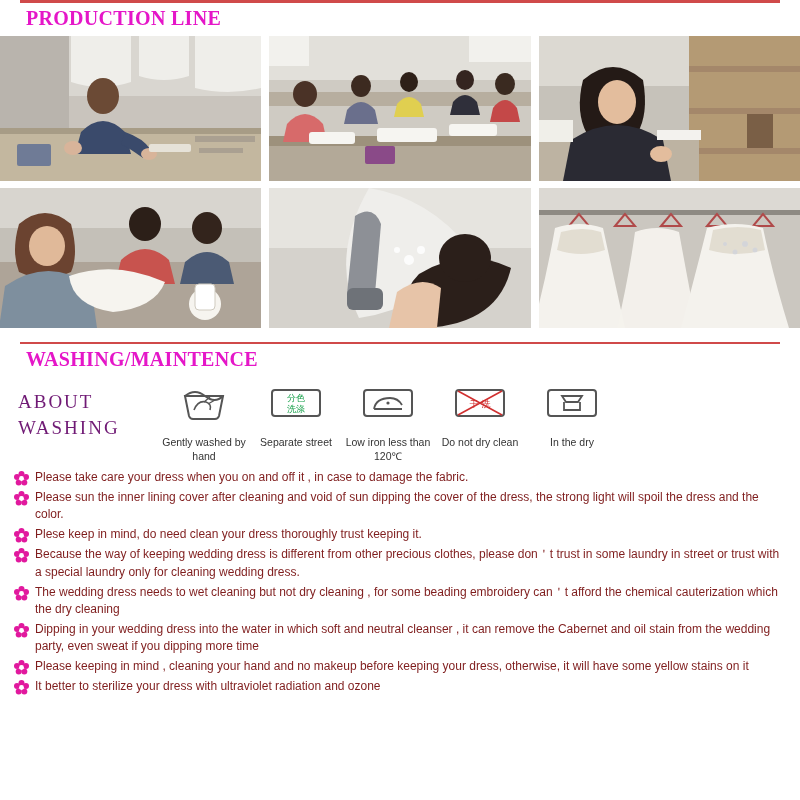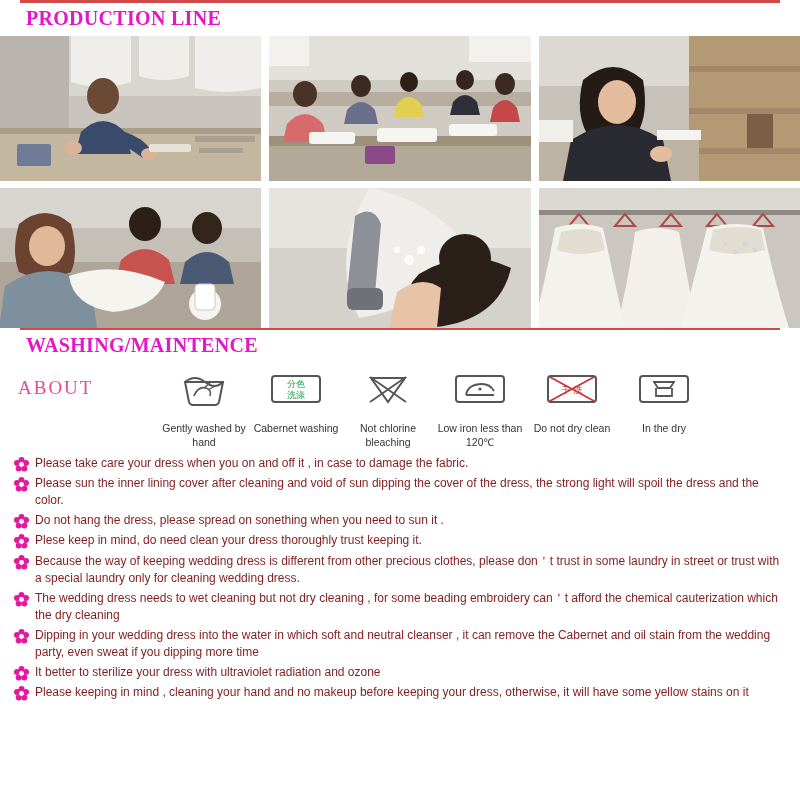--- a/index.html
+++ b/index.html
@@ -47,21 +47,21 @@
   
   .wash-row {
     display: flex;
     align-items: flex-start;
     padding: 6px 14px 0 18px;
     gap: 0;
   }
   .about-washing {
     font-family: "Liberation Serif", serif;
     font-size: 19px;
-    color: #ec4899;
+    color: #701a75;
     letter-spacing: 2px;
     line-height: 1.35;
     width: 140px;
     flex: 0 0 140px;
     padding-top: 6px;
   }
   .wash-item {
     width: 92px;
     text-align: center;
     font-size: 10.5px;
@@ -264,28 +264,29 @@
           <circle cx="206" cy="56" r="3"></circle>
             <circle cx="216" cy="62" r="2.5"></circle>
           <circle cx="196" cy="64" r="2.5"></circle>
             <circle cx="186" cy="56" r="2"></circle>
         </g>
       </svg>
     </div>
 
   </div>
 
-  <div class="section-head" style="">
+  <div class="section-head" style="margin-top:14px">
     <div class="rule thin"></div>
     <div class="sec-title">WASHING/MAINTENCE</div>
   </div>
 
   <div class="wash-row">
     <div class="about-washing">
       <div>ABOUT</div>
+      <div>WASHING</div>
     </div>
 
     <div class="wash-item">
       <div class="glyph">
         <svg width="44" height="34" viewBox="0 0 44 34">
           <path d="M3 10 h38 l-4 20 q-1 3 -4 3 h-22 q-3 0 -4 -3z" fill="none" stroke="#555" stroke-width="2"></path>
           <path d="M3 10 q10 -8 20 0 q10 8 18 0" fill="none" stroke="#555" stroke-width="2"></path>
           <path d="M12 24 q4 -10 12 -8 q6 2 4 8" fill="none" stroke="#555" stroke-width="1.6"></path>
           <path d="M22 16 l6 -5 M26 18 l7 -4" stroke="#555" stroke-width="1.4"></path>
         </svg>
@@ -294,32 +295,23 @@
     </div>
 
     <div class="wash-item">
       <div class="glyph">
         <svg width="52" height="34" viewBox="0 0 52 34">
           <rect x="2" y="4" width="48" height="26" rx="3" fill="none" stroke="#555" stroke-width="2"></rect>
           <text x="26" y="15" font-size="9" fill="#17a04a" text-anchor="middle" font-family="DejaVu Sans, sans-serif">分色</text>
           <text x="26" y="26" font-size="9" fill="#17a04a" text-anchor="middle" font-family="DejaVu Sans, sans-serif">洗涤</text>
         </svg>
       </div>
-      <span class="cap">Cabernet washing</span>
-    </div>
-
-    <div class="wash-item">
-      <div class="glyph">
-        <svg width="46" height="34" viewBox="0 0 46 34">
-          <path d="M6 6 h34 l-17 24z" fill="none" stroke="#555" stroke-width="2"></path>
-          <path d="M5 5 L41 30 M41 5 L5 30" stroke="#555" stroke-width="1.8"></path>
-        </svg>
-      </div>
-      <span class="cap">Not chlorine bleaching</span>
-    </div>
+      <span class="cap">Separate street</span>
+    </div>
+
 
     <div class="wash-item">
       <div class="glyph">
         <svg width="52" height="34" viewBox="0 0 52 34">
           <rect x="2" y="4" width="48" height="26" rx="3" fill="none" stroke="#555" stroke-width="2"></rect>
           <path d="M12 23 h28 M12 23 q2 -11 16 -11 q8 0 12 7" fill="none" stroke="#555" stroke-width="1.8"></path>
           <circle cx="26" cy="17" r="1.6" fill="#555"></circle>
         </svg>
       </div>
       <span class="cap">Low iron less than 120℃</span>
@@ -376,35 +368,20 @@
               <circle cx="10.3" cy="11.5" r="3"></circle>
               <circle cx="4.7" cy="11.5" r="3"></circle>
               <circle cx="3" cy="6" r="3"></circle>
               <circle cx="7.5" cy="7.5" r="2.4" fill="#ffffff"></circle>
             </g>
           </svg>
       </span>
       <span class="note-text">Please sun the inner lining cover after cleaning and void of sun dipping the cover of the dress, the strong light will spoil the dress and the color.</span>
     </div>
 
-    <div class="note">
-      <span class="flower">
-        <svg width="15" height="15" viewBox="0 0 15 15">
-            <g fill="#e1199e">
-              <circle cx="7.5" cy="3" r="3"></circle>
-              <circle cx="12" cy="6" r="3"></circle>
-              <circle cx="10.3" cy="11.5" r="3"></circle>
-              <circle cx="4.7" cy="11.5" r="3"></circle>
-              <circle cx="3" cy="6" r="3"></circle>
-              <circle cx="7.5" cy="7.5" r="2.4" fill="#ffffff"></circle>
-            </g>
-          </svg>
-      </span>
-      <span class="note-text">Do not hang the dress, please spread on sonething when you need to sun it .</span>
-    </div>
 
     <div class="note">
       <span class="flower">
         <svg width="15" height="15" viewBox="0 0 15 15">
             <g fill="#e1199e">
               <circle cx="7.5" cy="3" r="3"></circle>
               <circle cx="12" cy="6" r="3"></circle>
               <circle cx="10.3" cy="11.5" r="3"></circle>
               <circle cx="4.7" cy="11.5" r="3"></circle>
               <circle cx="3" cy="6" r="3"></circle>
@@ -469,34 +446,34 @@
             <g fill="#e1199e">
               <circle cx="7.5" cy="3" r="3"></circle>
               <circle cx="12" cy="6" r="3"></circle>
               <circle cx="10.3" cy="11.5" r="3"></circle>
               <circle cx="4.7" cy="11.5" r="3"></circle>
               <circle cx="3" cy="6" r="3"></circle>
               <circle cx="7.5" cy="7.5" r="2.4" fill="#ffffff"></circle>
             </g>
           </svg>
       </span>
+      <span class="note-text">Please keeping in mind , cleaning your hand and no makeup before keeping your dress, otherwise, it will have some yellow stains on it</span>
+    </div>
+
+    <div class="note">
+      <span class="flower">
+        <svg width="15" height="15" viewBox="0 0 15 15">
+            <g fill="#e1199e">
+              <circle cx="7.5" cy="3" r="3"></circle>
+              <circle cx="12" cy="6" r="3"></circle>
+              <circle cx="10.3" cy="11.5" r="3"></circle>
+              <circle cx="4.7" cy="11.5" r="3"></circle>
+              <circle cx="3" cy="6" r="3"></circle>
+              <circle cx="7.5" cy="7.5" r="2.4" fill="#ffffff"></circle>
+            </g>
+          </svg>
+      </span>
       <span class="note-text">It better to sterilize your dress with ultraviolet radiation and ozone</span>
     </div>
 
-    <div class="note">
-      <span class="flower">
-        <svg width="15" height="15" viewBox="0 0 15 15">
-            <g fill="#e1199e">
-              <circle cx="7.5" cy="3" r="3"></circle>
-              <circle cx="12" cy="6" r="3"></circle>
-              <circle cx="10.3" cy="11.5" r="3"></circle>
-              <circle cx="4.7" cy="11.5" r="3"></circle>
-              <circle cx="3" cy="6" r="3"></circle>
-              <circle cx="7.5" cy="7.5" r="2.4" fill="#ffffff"></circle>
-            </g>
-          </svg>
-      </span>
-      <span class="note-text">Please keeping in mind , cleaning your hand and no makeup before keeping your dress, otherwise, it will have some yellow stains on it</span>
-    </div>
-
   </div>
 
 </div>
 
 </body></html>

